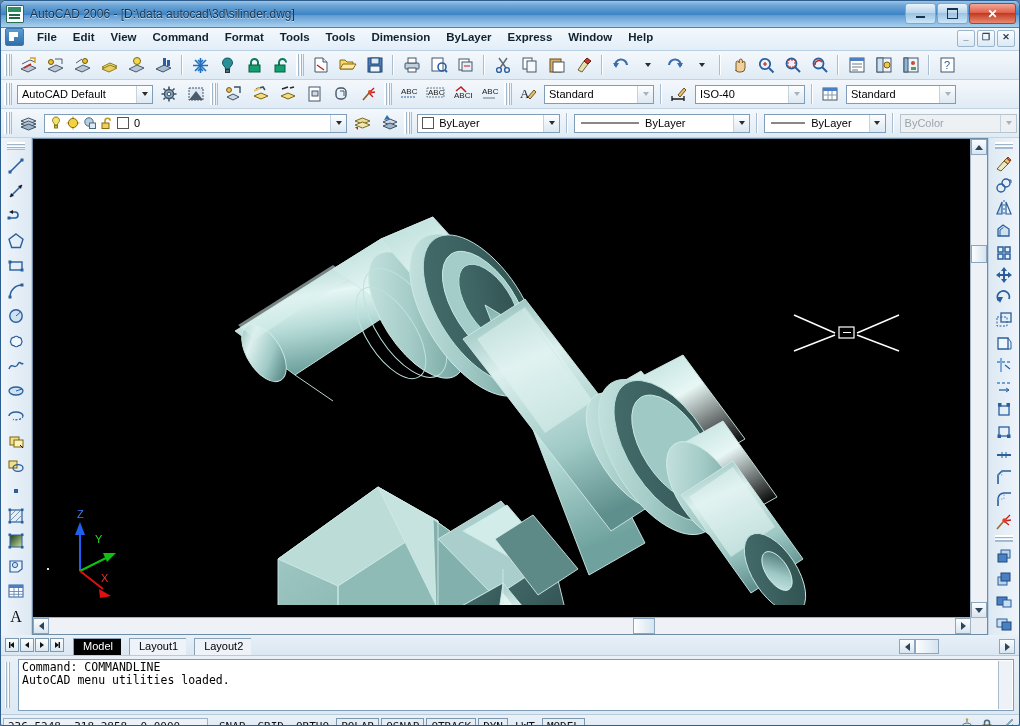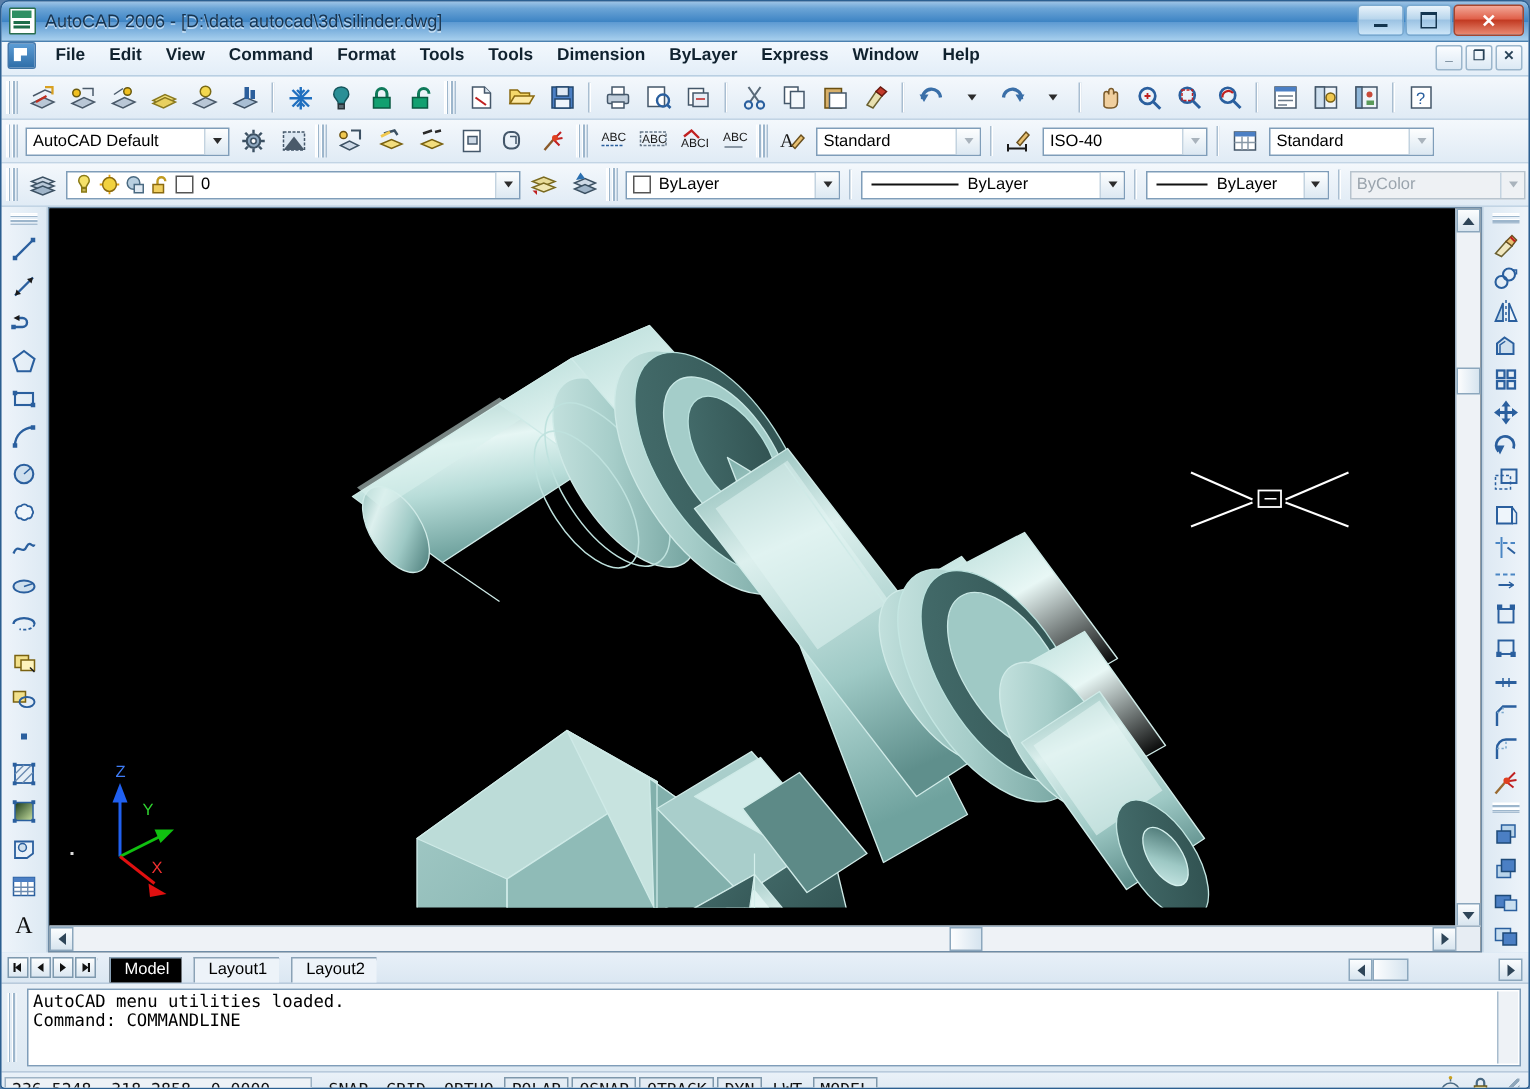--- a/index.html
+++ b/index.html
@@ -1161,22 +1161,22 @@
       <div class="sb-thumb" style="width:24px;height:15px;margin:0 60px 0 0;"></div>
       <div class="sb-btn" style="width:16px;height:15px;">
           <span class="ar rt"></span>
         </div>
     </div>
   </div>
 
   <div class="cmdwrap">
     <div class="cmdgrip"></div>
     <div class="cmd">
+      <div class="line">Command: COMMANDLINE</div>
       <div class="line">AutoCAD menu utilities loaded.</div>
-      <div class="line">Command: COMMANDLINE</div>
       <div class="line">&nbsp;</div>
       <div class="cmd-sb"></div>
     </div>
   </div>
 
   <div class="statusbar">
     <div class="coords">236.5248, 318.2858, 0.0000</div>
     <div class="sbtn off">SNAP</div>
     <div class="sbtn off">GRID</div>
     <div class="sbtn off">ORTHO</div>

